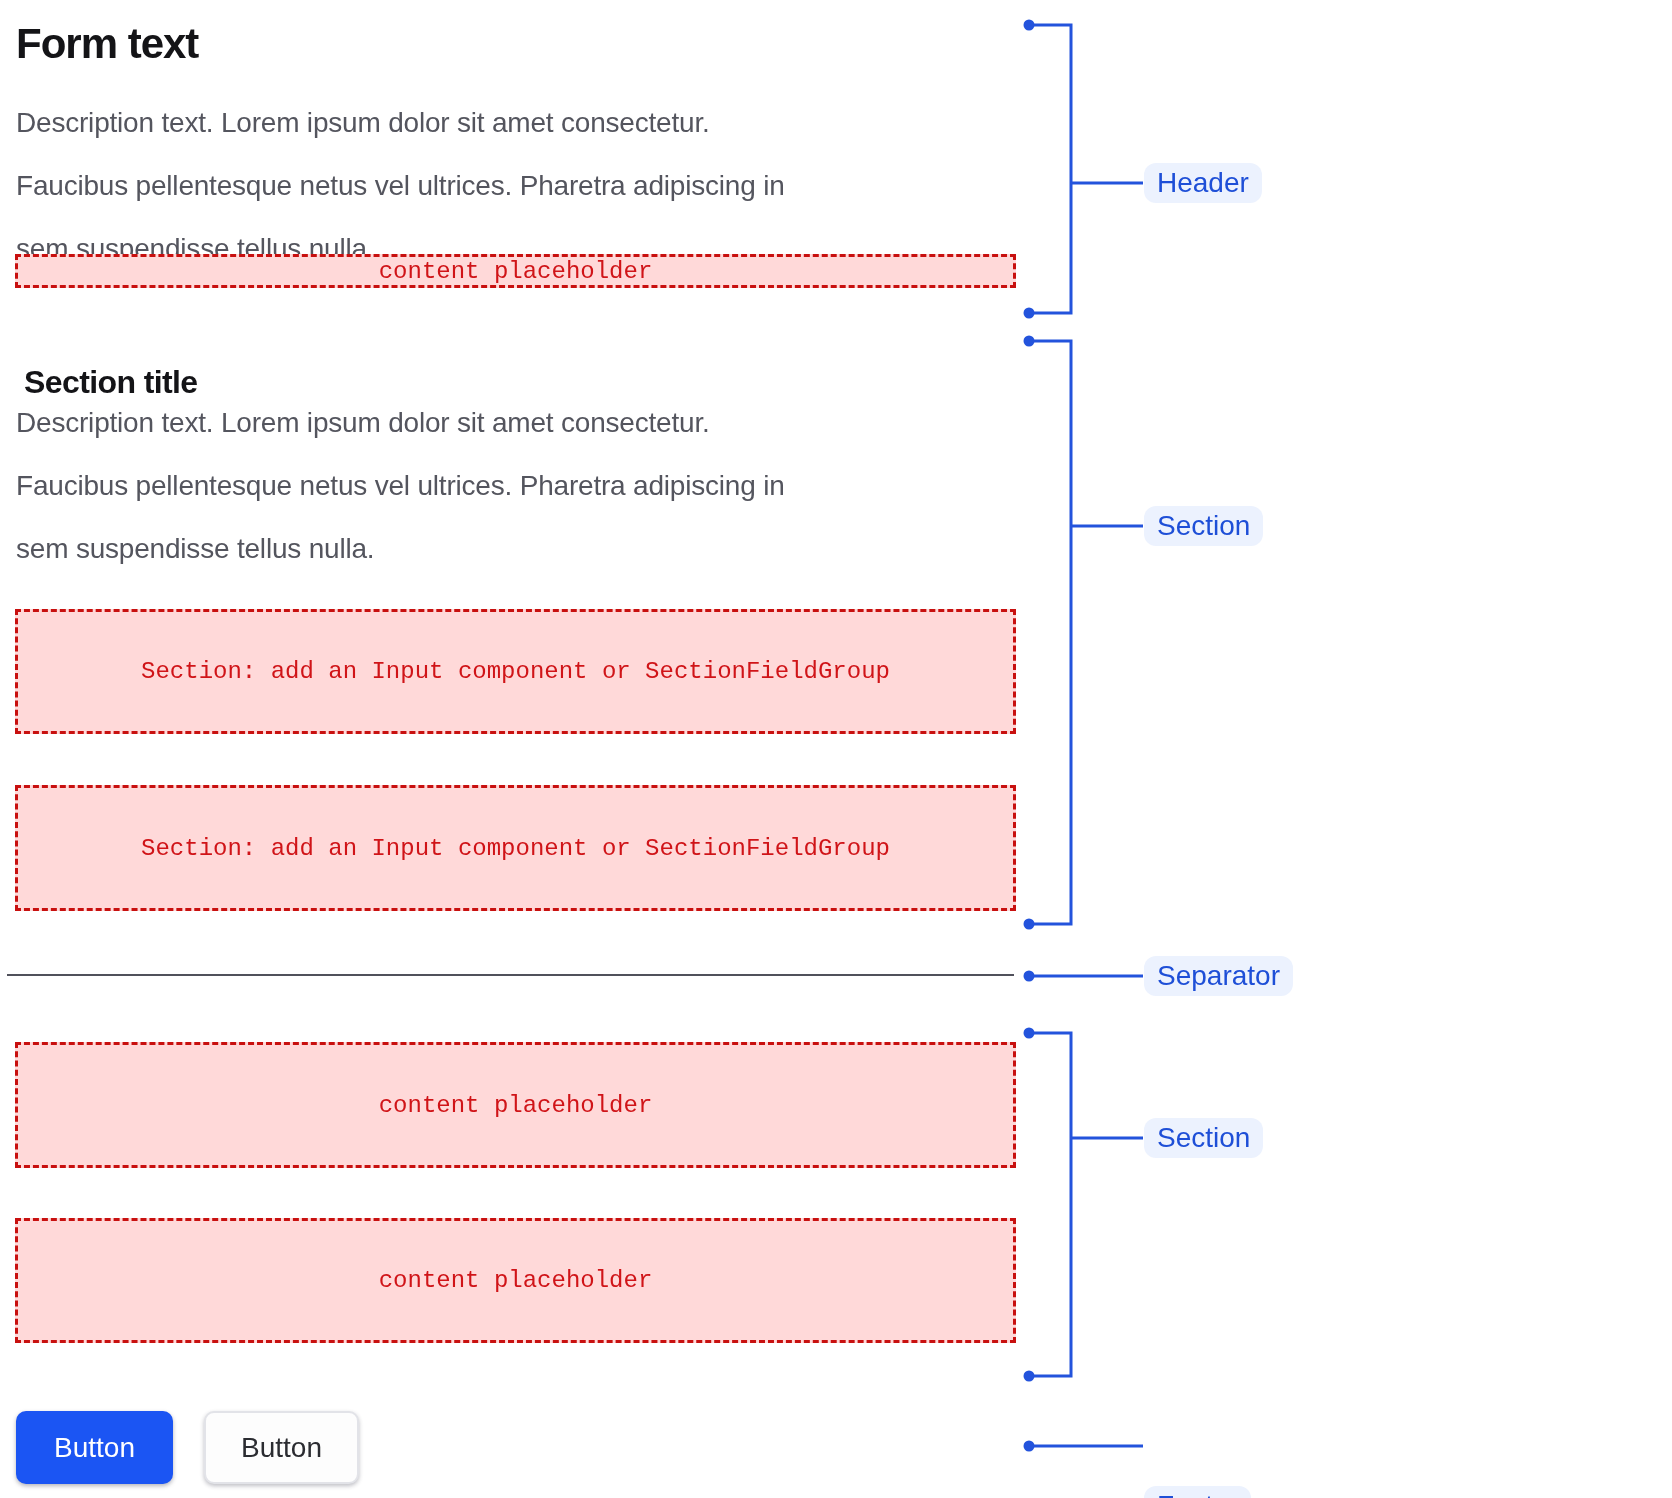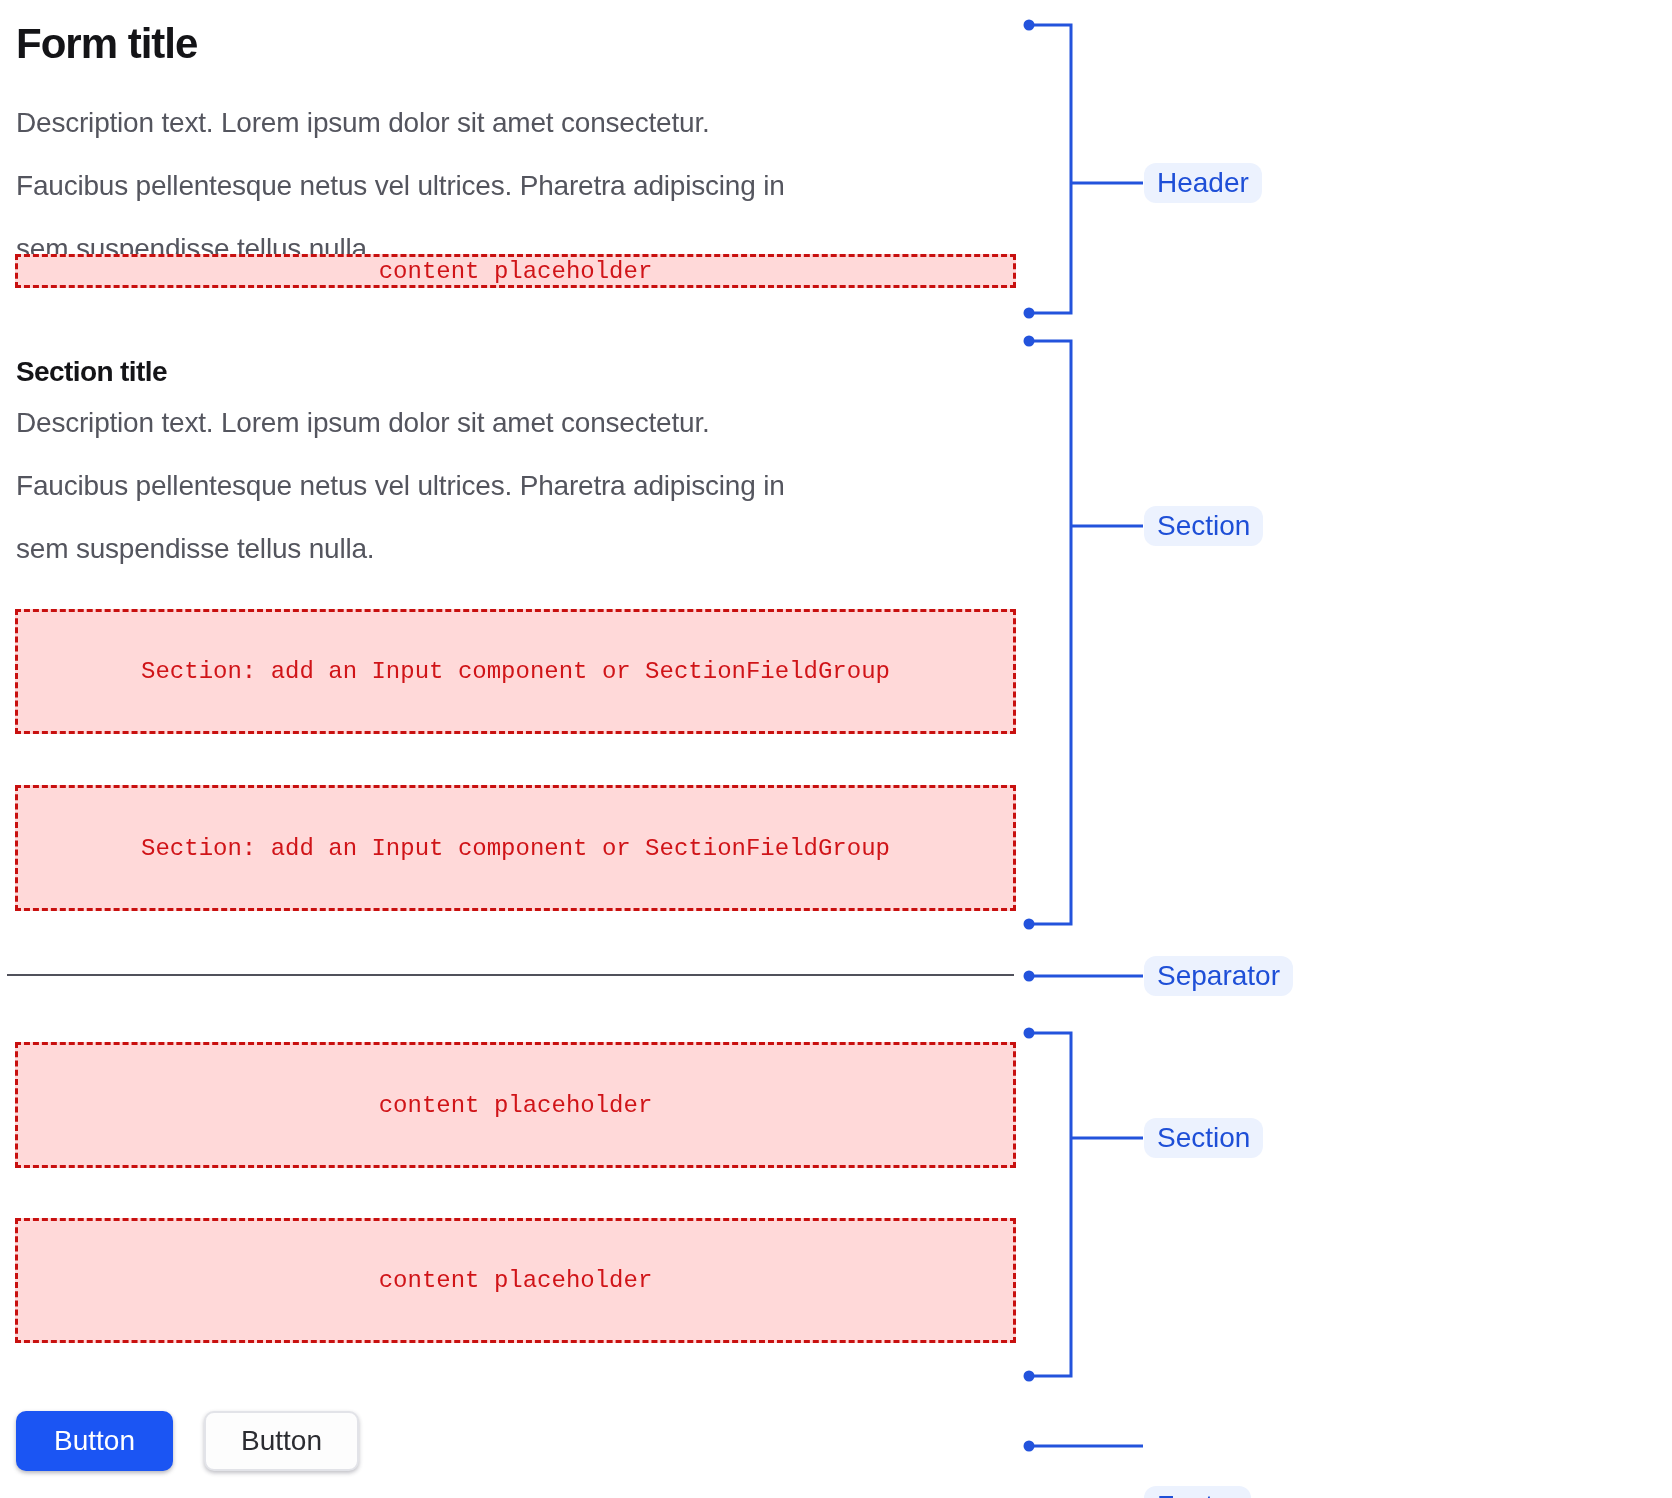--- a/index.html
+++ b/index.html
@@ -17,38 +17,38 @@
   html,body{margin:0;padding:0;background:#ffffff;}
   body{font-family:"Liberation Sans",sans-serif;}
   .canvas{position:relative;width:1672px;height:1498px;background:#ffffff;overflow:hidden;}
 
   
   .form-title{position:absolute;left:16px;top:20px;margin:0;font-size:42px;font-weight:700;
     letter-spacing:-1px;color:var(--heading);}
   .desc{position:absolute;left:16px;margin:0;font-size:28px;font-weight:400;color:var(--body-text);
     line-height:63px;white-space:pre-line;letter-spacing:-0.2px;}
   .desc-1{top:91px;}
-  .section-title{position:absolute;left:16px;top:356px;margin:0;font-size:28px;font-weight:700;
+  .section-title{position:absolute;left:16px;top:356px;margin:8px;font-size:32px;font-weight:700;
     letter-spacing:-0.6px;color:var(--heading);}
   .desc-2{top:391px;}
 
   .ph{position:absolute;left:15px;width:1001px;box-sizing:border-box;
     background:var(--placeholder-bg);border:3px dashed var(--placeholder-border);
     color:var(--placeholder-text);font-family:Liberation Mono, monospace;
     font-size:24px;display:flex;align-items:center;justify-content:center;}
   .ph-header{top:254px;height:34px;}
   .ph-s1a{top:609px;height:125px;}
   .ph-s1b{top:785px;height:126px;}
   .ph-s2a{top:1042px;height:126px;}
   .ph-s2b{top:1218px;height:125px;}
 
   .separator{position:absolute;left:7px;top:974px;width:1007px;height:0;
     border:none;border-top:2px solid var(--separator);margin:0;}
 
-  .btn{position:absolute;top:1411px;height:60px;border-radius:10px;font-size:28px;
+  .btn{position:absolute;top:1411px;height:73px;border-radius:10px;font-size:28px;
     font-family:"Liberation Sans",sans-serif;display:flex;align-items:center;justify-content:center;
     cursor:pointer;box-sizing:border-box;}
   .btn-primary{left:16px;width:157px;background:var(--primary-button-bg);color:#ffffff;border:none;
     box-shadow:0 2px 4px rgba(40,40,60,0.35);}
   .btn-secondary{left:204px;width:155px;background:#fdfdfd;color:#2b2c31;border:2px solid #e2e3e8;
     box-shadow:0 2px 4px rgba(40,40,60,0.30);}
 
   
   .anno{position:absolute;left:0;top:0;width:1672px;height:1498px;pointer-events:none;}
   .anno path{stroke:var(--annotation-blue);stroke-width:3;fill:none;}
@@ -61,21 +61,21 @@
   .pill-section1{top:506px;}
   .pill-separator{top:956px;}
   .pill-section2{top:1118px;}
   .pill-footer{top:1486px;}
 </style>
 </head>
 <body>
 
 <div class="canvas">
 
-  <h1 class="form-title">Form title</h1>
+  <h1 class="form-title">Form text</h1>
   <p class="desc desc-1">Description text. Lorem ipsum dolor sit amet consectetur.
 Faucibus pellentesque netus vel ultrices. Pharetra adipiscing in
 sem suspendisse tellus nulla.</p>
 
   <div class="ph ph-header">content placeholder</div>
 
   <h2 class="section-title">Section title</h2>
   <p class="desc desc-2">Description text. Lorem ipsum dolor sit amet consectetur.
 Faucibus pellentesque netus vel ultrices. Pharetra adipiscing in
 sem suspendisse tellus nulla.</p>

